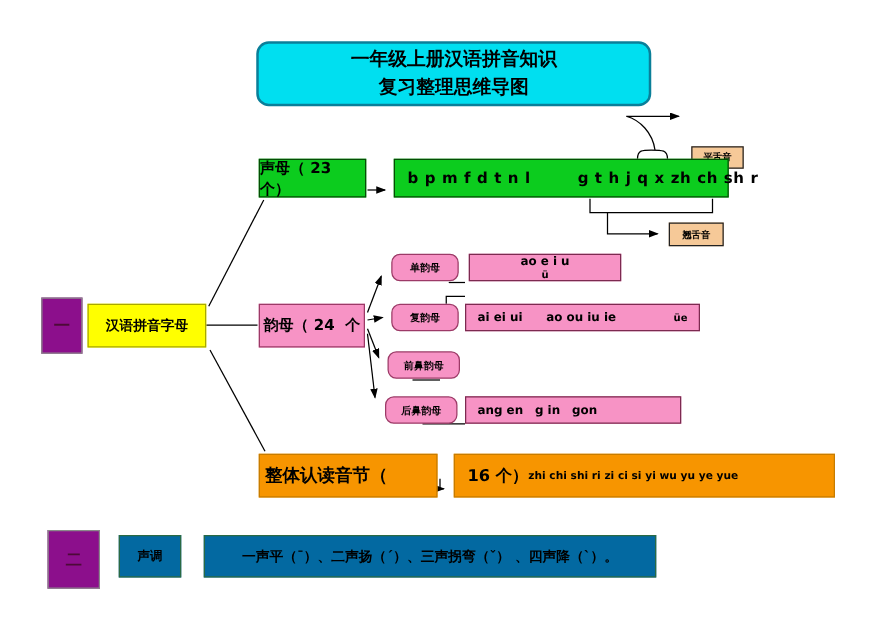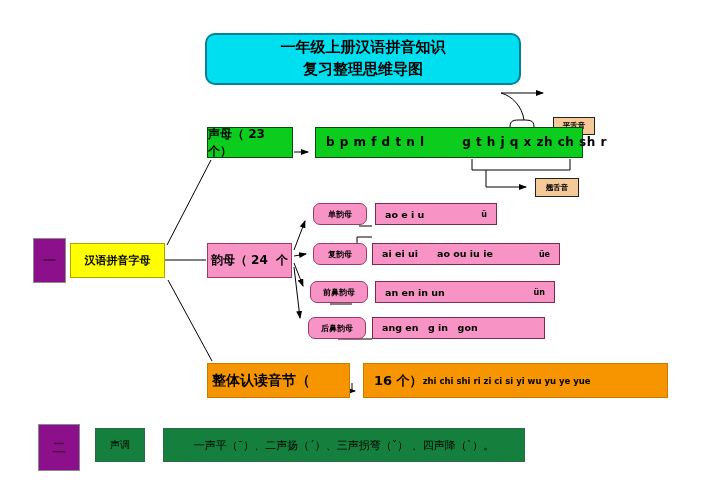--- a/index.html
+++ b/index.html
@@ -24,21 +24,21 @@
   .yunmu-label{border:1px solid #9c3a67;font-size:12px;justify-content:center;white-space:pre;}
   .row-label{border:1.5px solid #9c3a67;border-radius:7px;font-size:8px;justify-content:center;}
   .row-content{border:1px solid #7c2a50;font-size:9.5px;justify-content:space-between;padding:0 9px;white-space:pre;}
   .row-tail{font-size:8px;}
   
   .orange{background:#f79500;border:1px solid #c77c00;font-weight:bold;}
   .zhengti-label{font-size:14px;padding-left:4px;}
   .zhengti-count{font-size:13px;white-space:pre;}
   .zhengti-syll{font-size:8.5px;white-space:pre;}
   
-  .sgreen{background:#15803d;border:1px solid #2a6a44;font-weight:normal;justify-content:center;}
+  .sgreen{background:#0369a1;border:1px solid #2a6a44;font-weight:bold;justify-content:center;}
   .tones{font-size:11px;white-space:pre;}
   svg.overlay{position:absolute;left:0;top:0;pointer-events:none;}
 </style>
 </head>
 <body>
 
 <div id="canvas">
 
   <svg class="overlay" width="708" height="500" viewBox="0 0 708 500">
     <defs>
@@ -84,36 +84,32 @@
 
   <div class="box green shengmu-label" style="left:207px;top:127px;width:86px;height:31px;">声母（ 23 个）</div>
   <div class="box green letters" style="left:315px;top:127px;width:268px;height:31px;">b p m f d t n l　　　g t h j q x zh ch sh r</div>
 
   <div class="box purple" style="left:33px;top:238px;width:33px;height:45px;">一</div>
   <div class="box yellow" style="left:70px;top:243px;width:95px;height:35px;">汉语拼音字母</div>
 
   <div class="box pink yunmu-label" style="left:207px;top:243px;width:85px;height:35px;">韵母（ 24  个</div>
 
   <div class="box pink row-label" style="left:313px;top:203px;width:54px;height:22px;">单韵母</div>
-  <div class="box pink row-content" style="left:375px;top:203px;width:122px;height:22px;">
+  <div class="box pink row-content" style="left:375px;top:203px;width:122px;height:22px;flex-direction:column;">
     <span>ao e i u</span>
     <span class="row-tail">ü</span>
   </div>
 
   <div class="box pink row-label" style="left:313px;top:243px;width:54px;height:22px;">复韵母</div>
   <div class="box pink row-content" style="left:372px;top:243px;width:188px;height:22px;">
     <span>ai ei ui　　ao ou iu ie</span>
     <span class="row-tail">üe</span>
   </div>
 
   <div class="box pink row-label" style="left:310px;top:281px;width:58px;height:22px;">前鼻韵母</div>
-  <div class="box pink row-content" style="left:375px;top:281px;width:180px;height:22px;">
-    <span>an en in un</span>
-    <span class="row-tail">ün</span>
-  </div>
 
   <div class="box pink row-label" style="left:308px;top:317px;width:58px;height:22px;">后鼻韵母</div>
   <div class="box pink row-content" style="left:372px;top:317px;width:173px;height:22px;">
     <span>ang en　g in　gon</span>
     <span class="row-tail"></span>
   </div>
 
   <div class="box orange zhengti-label" style="left:207px;top:363px;width:143px;height:35px;">整体认读音节（</div>
   <div class="box orange" style="left:363px;top:363px;width:305px;height:35px;padding-left:10px;">
     <span class="zhengti-count">16 个）</span>

